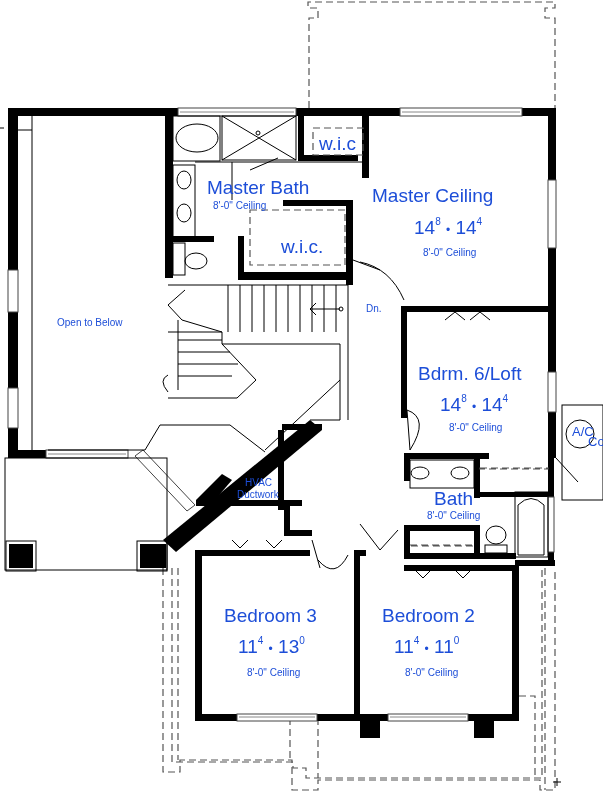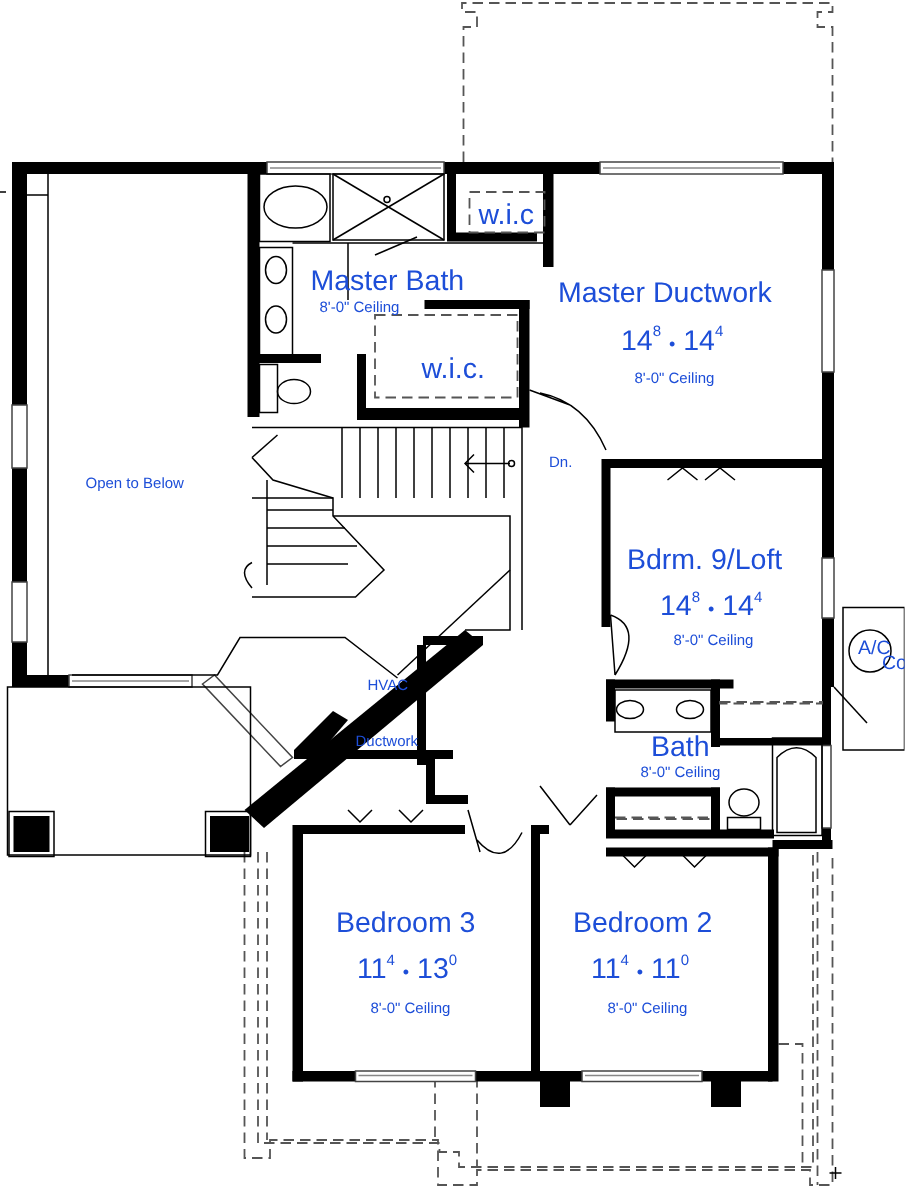--- a/index.html
+++ b/index.html
@@ -220,45 +220,45 @@
 </svg>
 
 <div class="label small" style="left:57px;top:318px;">Open to Below</div>
 
 <div class="label room-name" style="left:207px;top:178px;">Master Bath</div>
 <div class="label ceil" style="left:213px;top:201px;">8'-0" Ceiling</div>
 
 <div class="label room-name" style="left:319px;top:134px;">w.i.c</div>
 <div class="label room-name" style="left:281px;top:237px;">w.i.c.</div>
 
-<div class="label room-name" style="left:372px;top:186px;">Master Ductwork</div>
+<div class="label room-name" style="left:372px;top:186px;">Master Ceiling</div>
 <div class="label dims" style="left:414px;top:217px;">
   <span>14</span><sup>8</sup>
   <span style="font-size:12px;">•</span>
   <span>14</span><sup>4</sup>
 </div>
 <div class="label ceil" style="left:423px;top:248px;">8'-0" Ceiling</div>
 
 <div class="label small" style="left:346px;top:304px;padding-left:20px;">Dn.</div>
 
-<div class="label room-name" style="left:418px;top:364px;">Bdrm. 9/Loft</div>
+<div class="label room-name" style="left:418px;top:364px;">Bdrm. 6/Loft</div>
 <div class="label dims" style="left:440px;top:394px;">
   <span>14</span><sup>8</sup>
   <span style="font-size:12px;">•</span>
   <span>14</span><sup>4</sup>
 </div>
 <div class="label ceil" style="left:449px;top:423px;">8'-0" Ceiling</div>
 
 <div class="label tiny" style="left:572px;top:425px;">A/C</div>
 <div class="label tiny" style="left:568px;top:435px;padding-left:20px;">Comp.</div>
 
 <div class="label room-name" style="left:434px;top:489px;">Bath</div>
 <div class="label ceil" style="left:427px;top:511px;">8'-0" Ceiling</div>
 
-<div class="label small" style="left:245px;top:453px;text-align:center;">HVAC</div>
+<div class="label small" style="left:245px;top:478px;text-align:center;">HVAC</div>
 <div class="label small" style="left:237px;top:490px;">Ductwork</div>
 
 <div class="label room-name" style="left:224px;top:606px;">Bedroom 3</div>
 <div class="label dims" style="left:238px;top:636px;">
   <span>11</span><sup>4</sup>
   <span style="font-size:12px;">•</span>
   <span>13</span><sup>0</sup>
 </div>
 <div class="label ceil" style="left:247px;top:668px;">8'-0" Ceiling</div>
 

